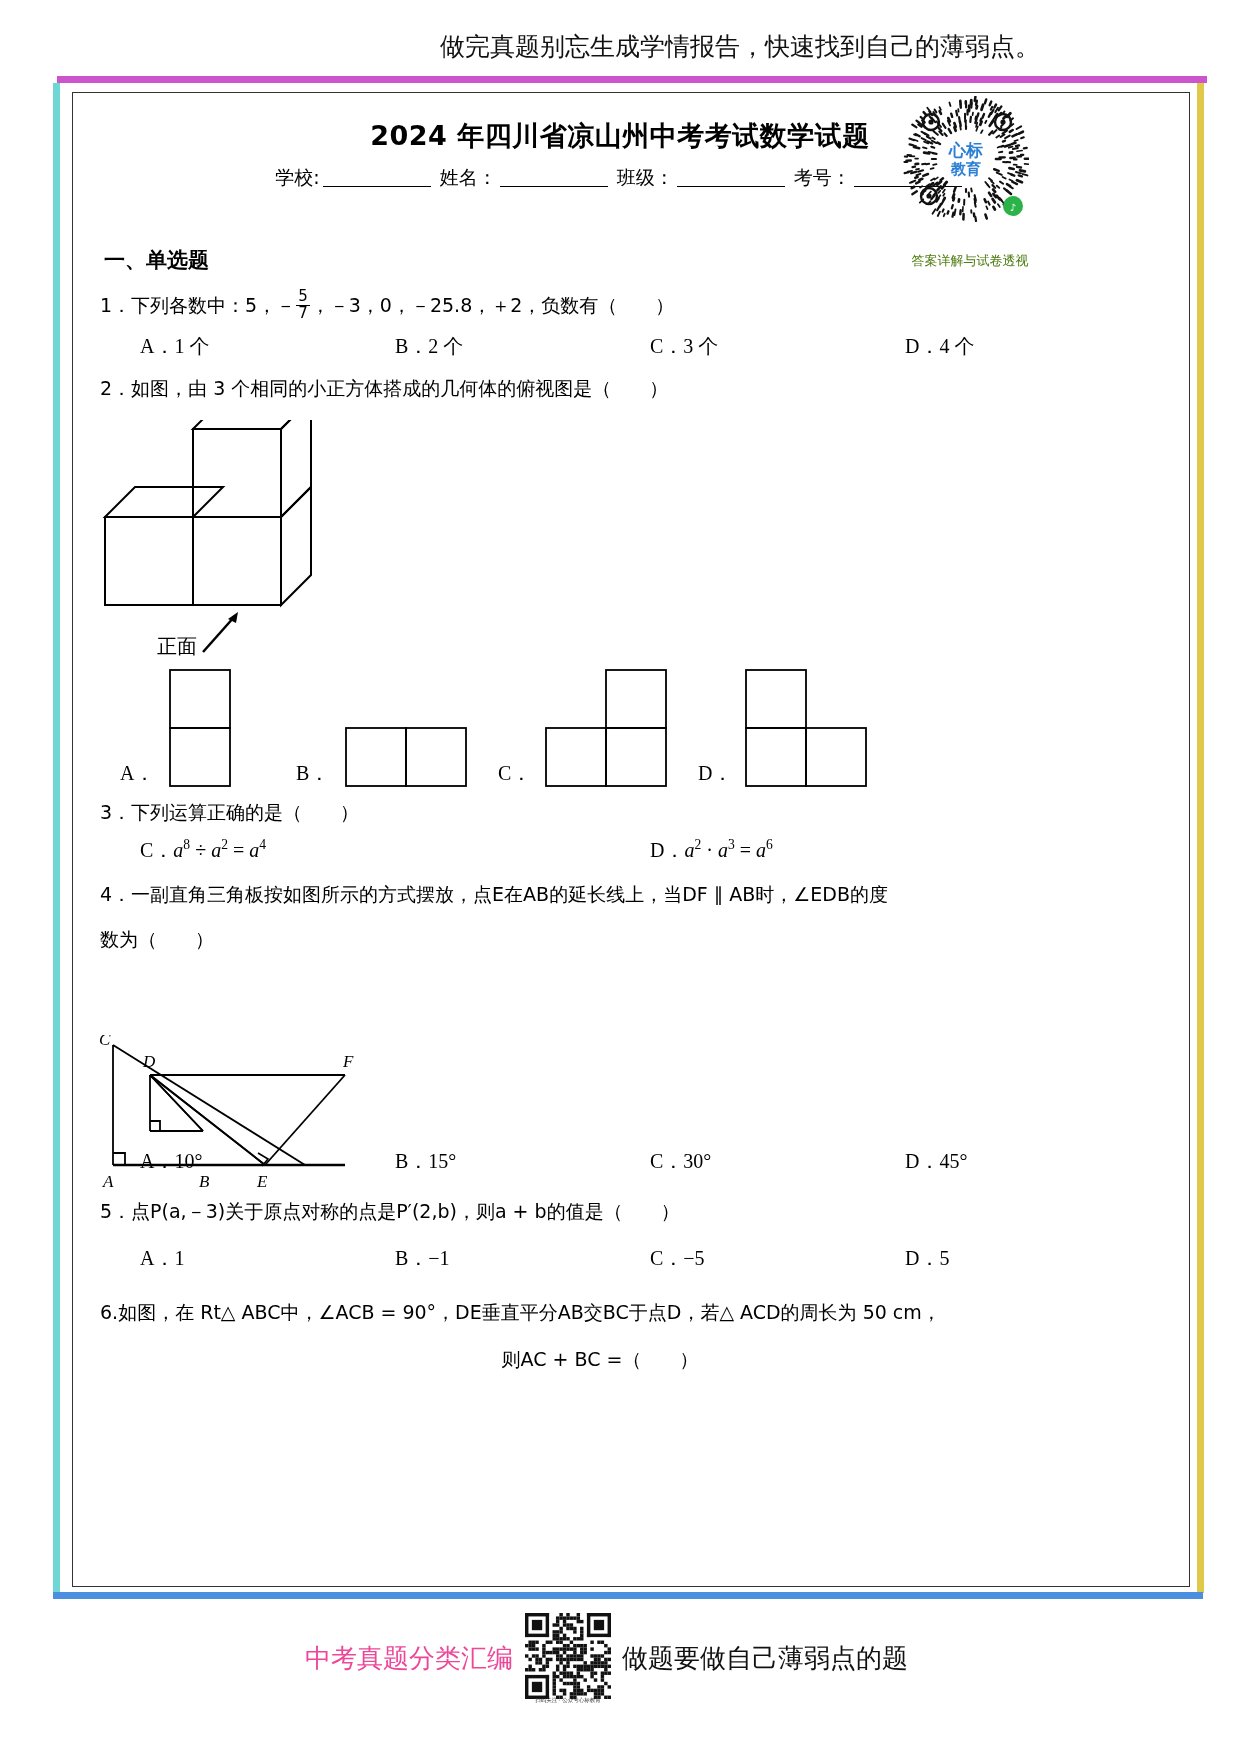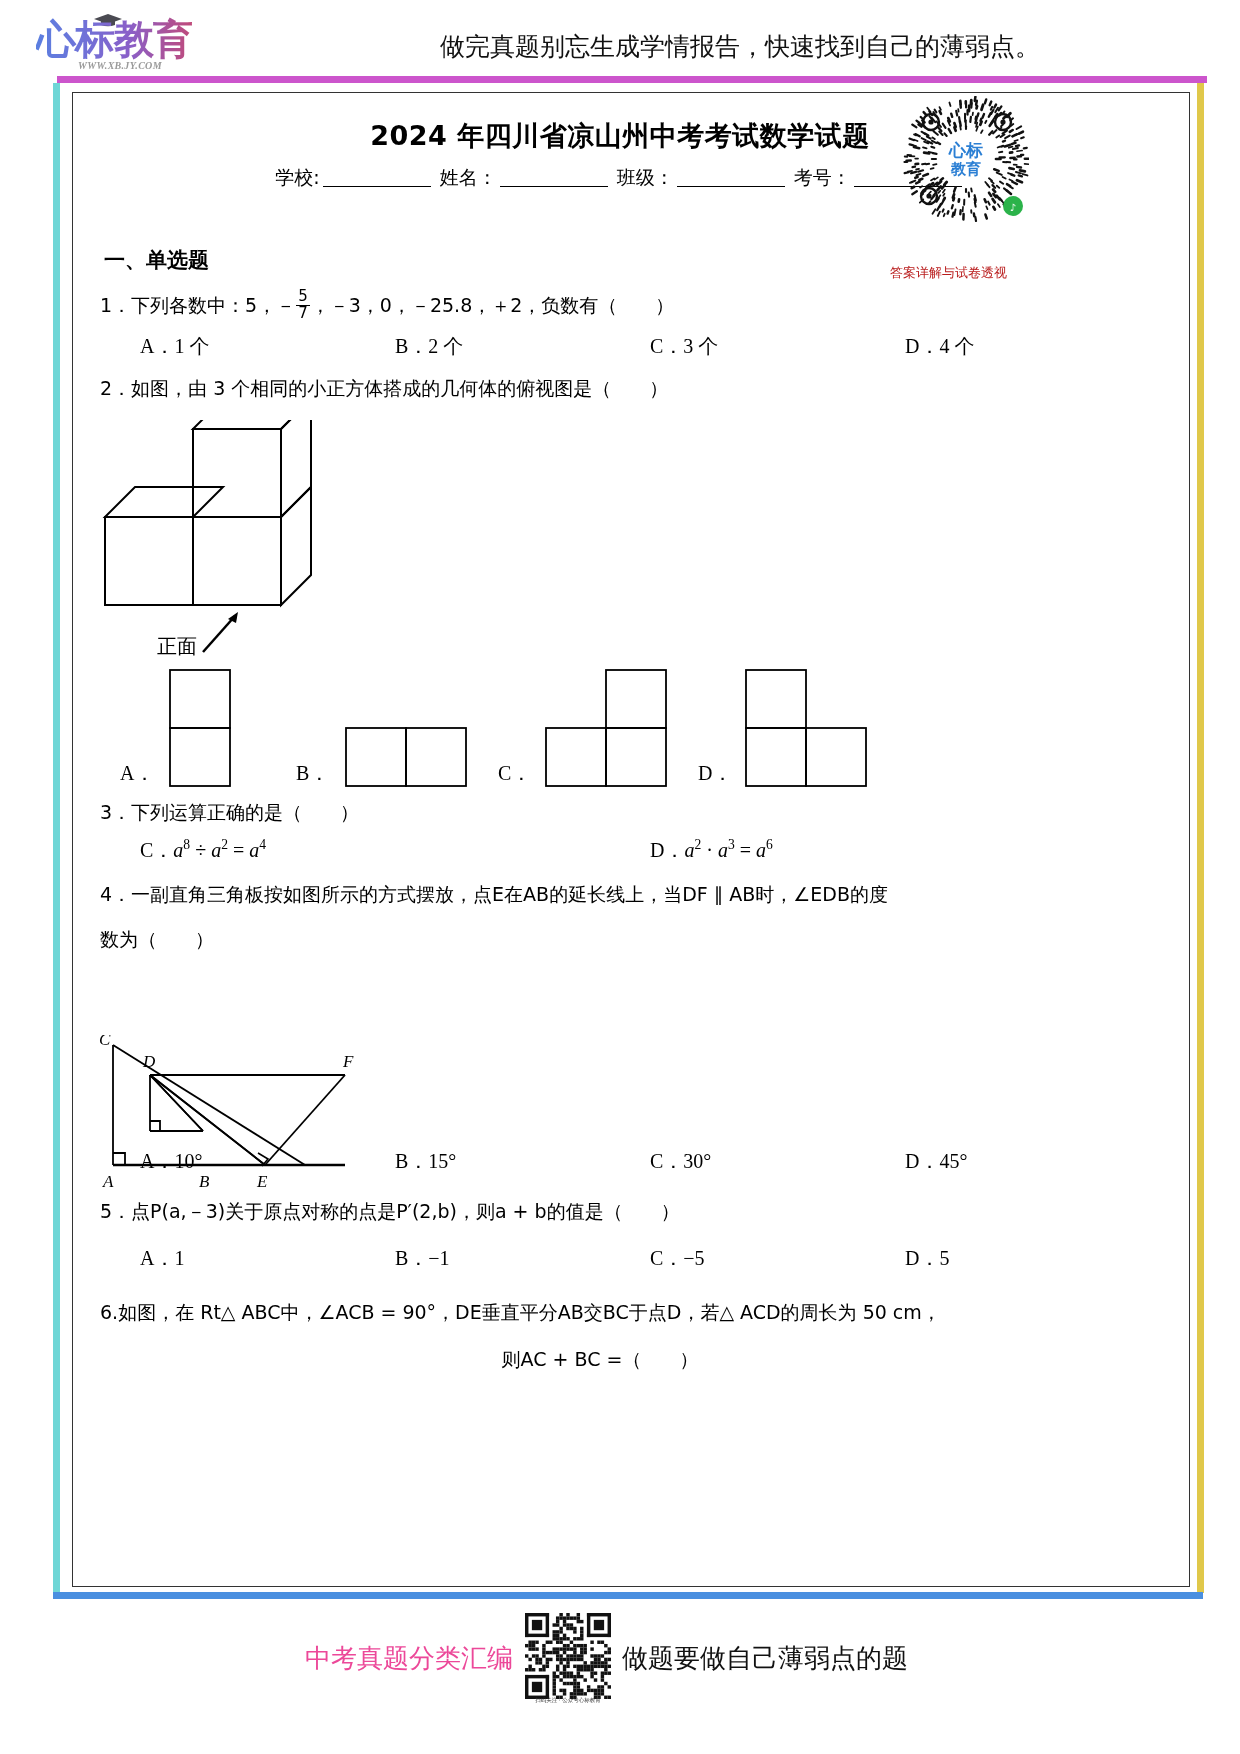--- a/index.html
+++ b/index.html
@@ -128,25 +128,24 @@
   .qr-wrap {
     position: absolute;
     left: 903px; top: 96px;
     width: 126px; height: 126px;
   }
   .qr-canvas { display: block; }
   .qr-caption {
     position: absolute;
     left: 890px; top: 252px;
     width: 160px;
-    text-align: left;
+    text-align: center;
     font-size: 13px;
     font-family: "DejaVu Sans", sans-serif;
-    color: #b91c1c;
-    margin-top: 12px;
+    color: #4d7c0f;
   }
 
   
   .content {
     position: absolute;
     left: 100px; top: 246px;
     width: 1000px;
   }
   .section-heading {
     font-family: "DejaVu Sans", sans-serif;
@@ -232,28 +231,20 @@
     text-align: center;
     font-size: 5.5px;
     font-family: "DejaVu Sans", sans-serif;
     color: #333;
   }
 </style>
 </head>
 <body>
 
 <div class="page-header">
-  <div class="logo">
-    <svg class="logo-cap" viewBox="0 0 30 13">
-      <polygon points="15,0 29,5 15,10 1,5" fill="#4a4a52"></polygon>
-      <path d="M22,7 L22,11 Q15,13.5 8,11 L8,7" fill="#4a4a52"></path>
-    </svg>
-    <div class="logo-text">心标教育</div>
-    <div class="logo-url">WWW.XB.JY.COM</div>
-  </div>
   <div class="header-slogan">做完真题别忘生成学情报告，快速找到自己的薄弱点。</div>
 </div>
 
 <div class="frame-top"></div>
 <div class="frame-left"></div>
 <div class="frame-right"></div>
 <div class="frame-bottom"></div>
 <div class="inner-border"></div>
 
 <div class="exam-title">2024 年四川省凉山州中考考试数学试题</div>

